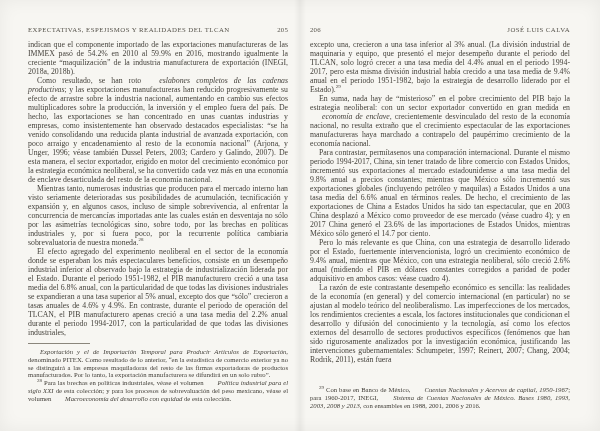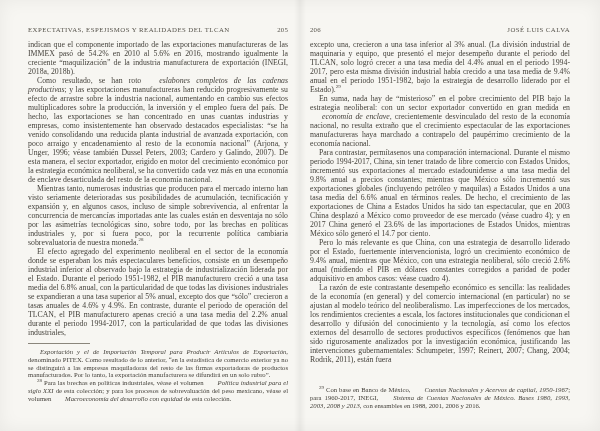--- a/index.html
+++ b/index.html
@@ -72,21 +72,21 @@
 </head>
 <body>
 
 <div class="spread">
   <div class="page left">
     <div class="header">
       <span class="head">EXPECTATIVAS, ESPEJISMOS Y REALIDADES DEL TLCAN</span>
       <span class="num">205</span>
     </div>
     <div class="body">
-        <p><span>indican que el componente importado de las exportaciones manufactureras de las IMMEX pasó de 54.2% en 2010 al 5.6% en 2016, mostrando igualmente la creciente “maquilización” de la industria manufacturera de exportación (INEGI, 2018a, 2018b).</span></p>
+        <p><span>indican que el componente importado de las exportaciones manufactureras de las IMMEX pasó de 54.2% en 2010 al 59.9% en 2016, mostrando igualmente la creciente “maquilización” de la industria manufacturera de exportación (INEGI, 2018a, 2018b).</span></p>
         <p class="indent"><span>Como resultado, se han roto </span><span class="it">eslabones completos de las cadenas productivas</span><span>; y las exportaciones manufactureras han reducido progresivamente su efecto de arrastre sobre la industria nacional, aumentando en cambio sus efectos multiplicadores sobre la producción, la inversión y el empleo fuera del país. De hecho, las exportaciones se han concentrado en unas cuantas industrias y empresas, como insistentemente han observado destacados especialistas: “se ha venido consolidando una reducida planta industrial de avanzada exportación, con poco arraigo y encadenamiento al resto de la economía nacional” (Arjona, y Unger, 1996; véase también Dussel Peters, 2003; Cardero y Galindo, 2007). De esta manera, el sector exportador, erigido en motor del crecimiento económico por la estrategia económica neoliberal, se ha convertido cada vez más en una economía de enclave desarticulada del resto de la economía nacional.</span></p>
         <p class="indent"><span>Mientras tanto, numerosas industrias que producen para el mercado interno han visto seriamente deterioradas sus posibilidades de acumulación, tecnificación y expansión y, en algunos casos, incluso de simple sobrevivencia, al enfrentar la concurrencia de mercancías importadas ante las cuales están en desventaja no sólo por las asimetrías tecnológicas sino, sobre todo, por las brechas en políticas industriales y, por si fuera poco, por la recurrente política cambiaria sobrevaluatoria de nuestra moneda.</span><sup>28</sup></p>
         <p class="indent"><span>El efecto agregado del experimento neoliberal en el sector de la economía donde se esperaban los más espectaculares beneficios, consiste en un desempeño industrial inferior al observado bajo la estrategia de industrialización liderada por el Estado. Durante el periodo 1951-1982, el PIB manufacturero creció a una tasa media del 6.8% anual, con la particularidad de que todas las divisiones industriales se expandieran a una tasa superior al 5% anual, excepto dos que “sólo” crecieron a tasas anuales de 4.6% y 4.9%. En contraste, durante el periodo de operación del TLCAN, el PIB manufacturero apenas creció a una tasa media del 2.2% anual durante el periodo 1994-2017, con la particularidad de que todas las divisiones industriales,</span></p>
       </div>
     <div class="fn-rule"></div>
     <div class="footnotes">
         <p><span class="it">Exportación y el de Importación Temporal para Producir Artículos de Exportación</span><span>, denominado PITEX. Como resultado de lo anterior, “en la estadística de comercio exterior ya no se distinguirá a las empresas maquiladoras del resto de las firmas exportadoras de productos manufacturados. Por lo tanto, la exportación manufacturera se difundirá en un solo rubro”.</span></p>
         <p class="indent"><sup>28</sup><span> Para las brechas en políticas industriales, véase el volumen </span><span class="it">Política industrial para el siglo XXI</span><span> de esta colección; y para los procesos de sobrevaluación del peso mexicano, véase el volumen </span><span class="it">Macroeconomía del desarrollo con equidad</span><span> de esta colección.</span></p>
       </div>
   </div>

